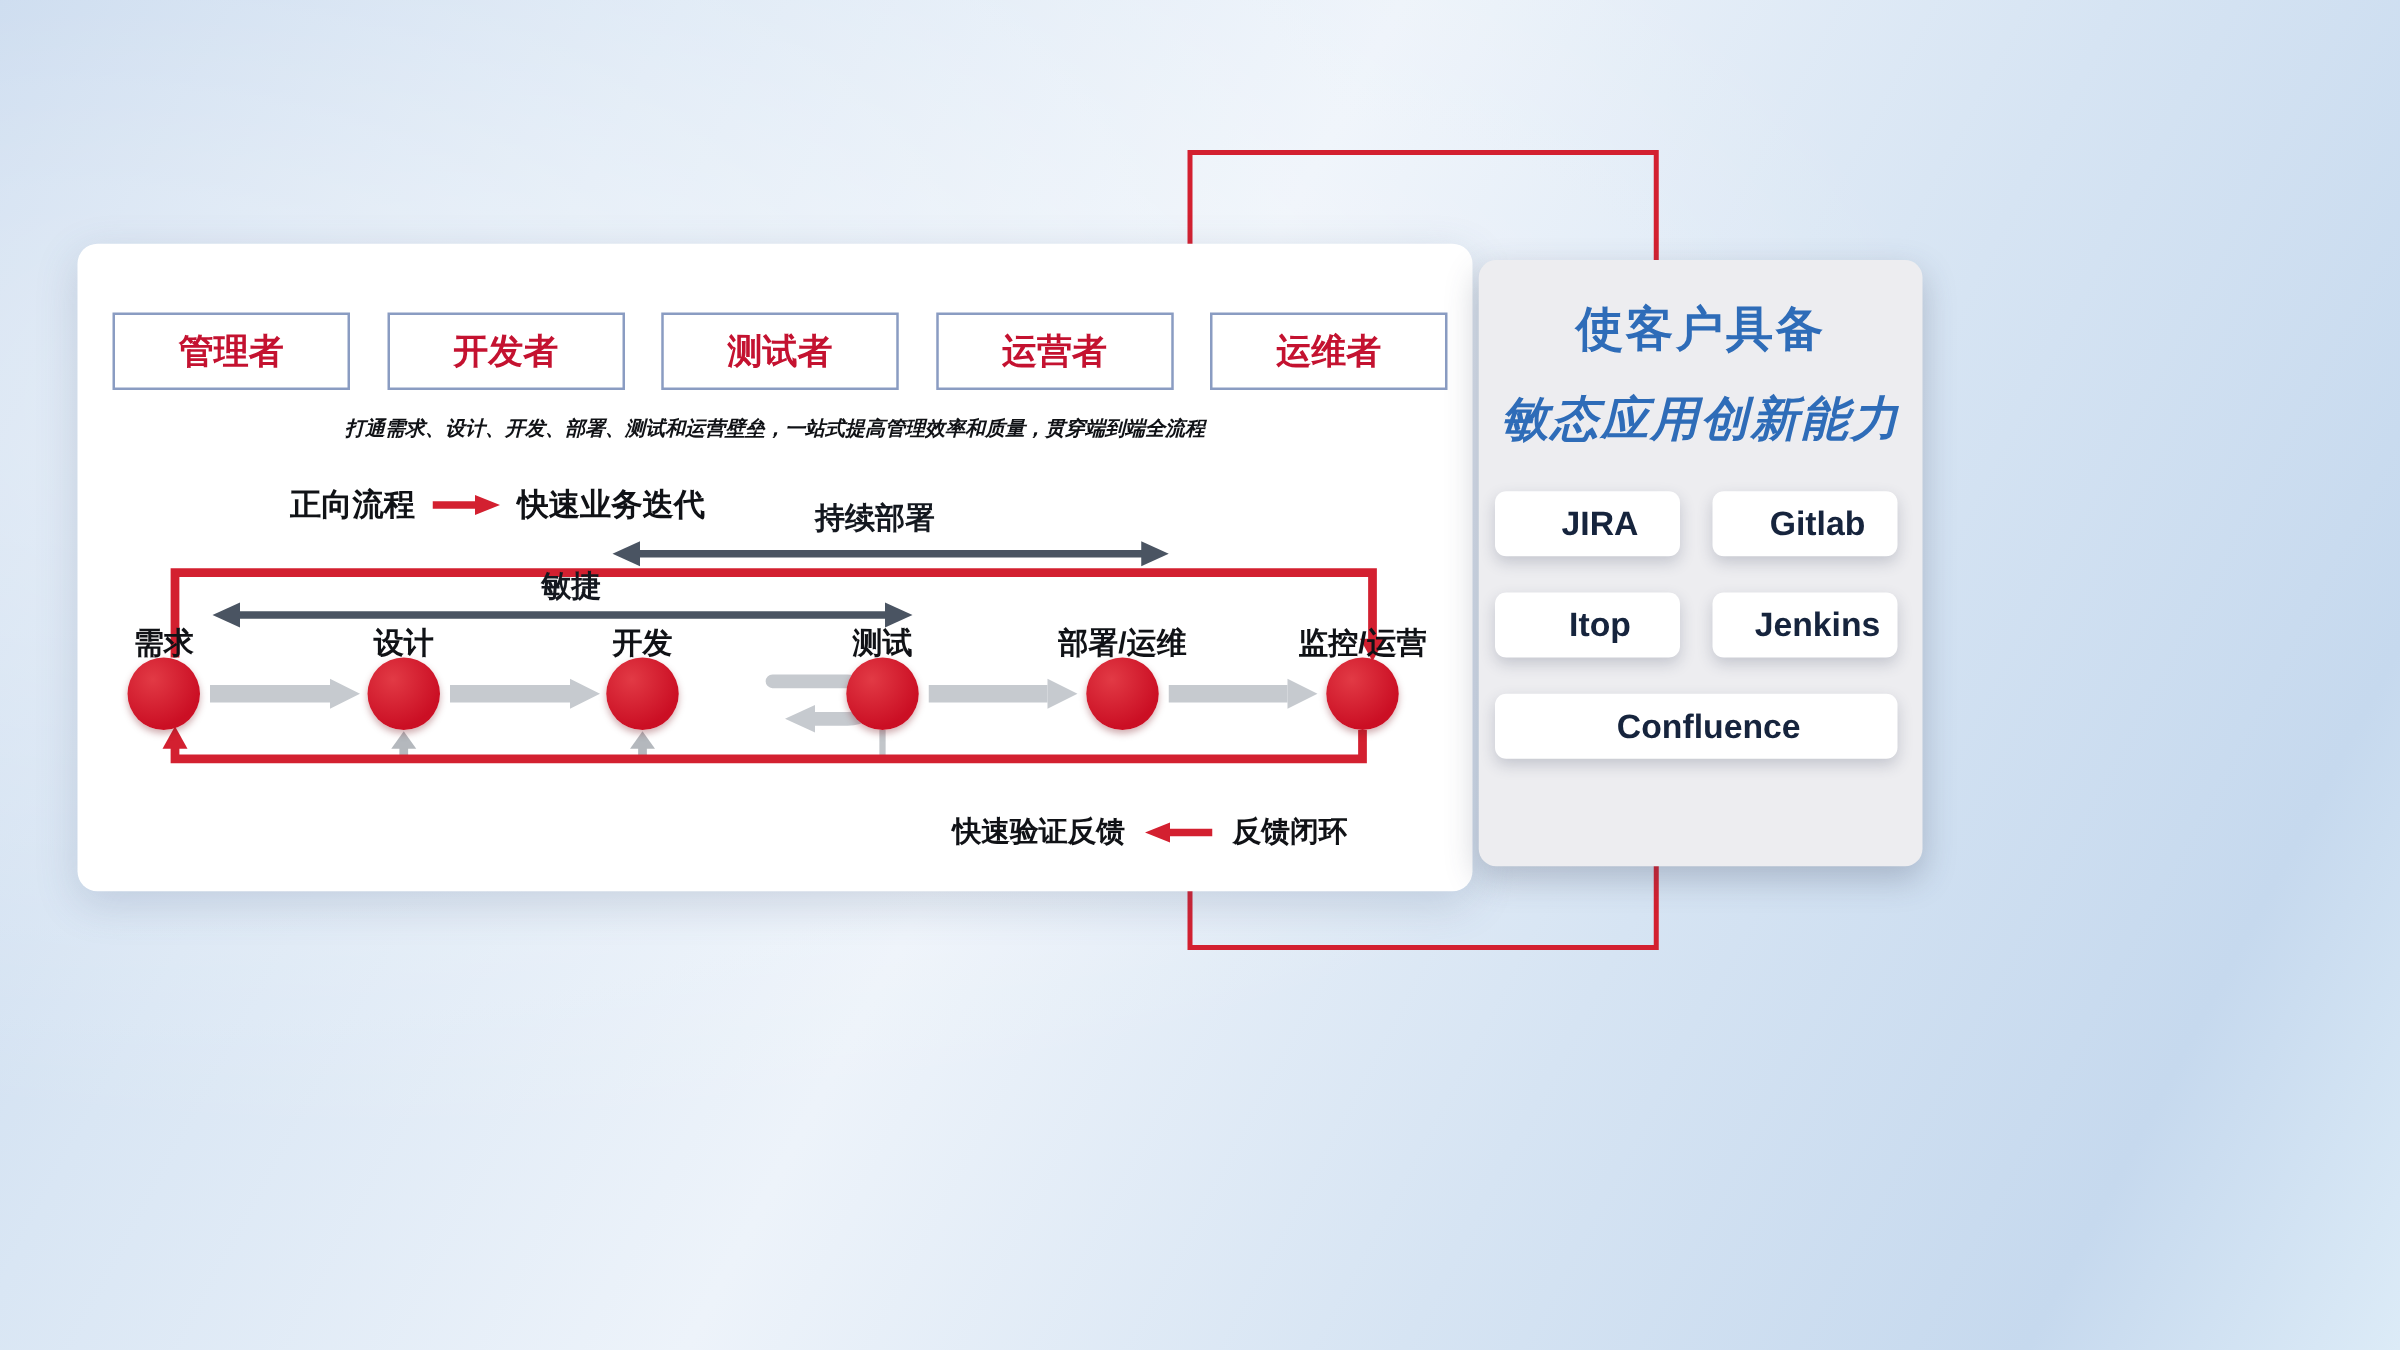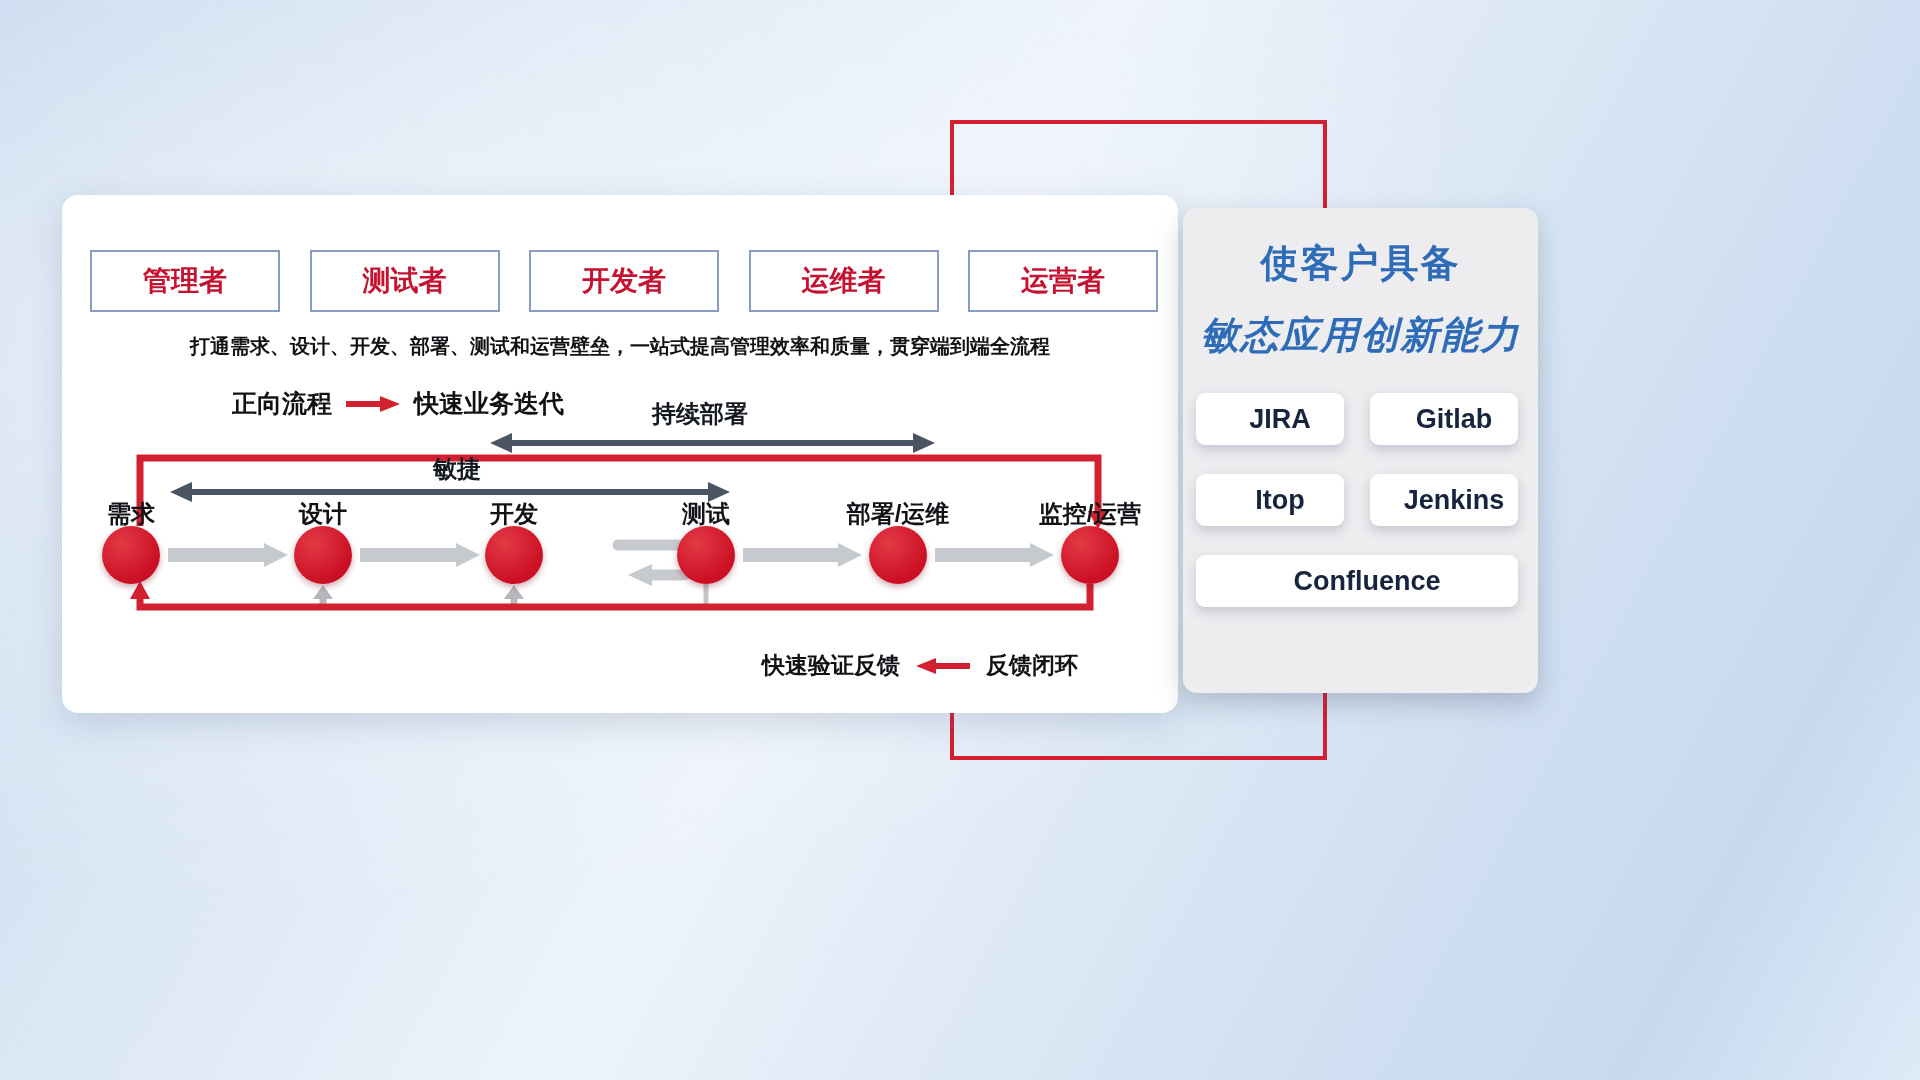--- a/index.html
+++ b/index.html
@@ -21,21 +21,21 @@
     background:#ffffff; border-radius:16px; z-index:2;
     box-shadow:0 10px 34px rgba(70,90,130,.20);padding-left:12px; }
 
   .roles-row { position:absolute; left:28px; top:55px; width:1068px;
     display:flex; justify-content:space-between; }
   .role-box { width:190px; height:62px; border:2px solid #8a9cc2; background:#fff;
     display:flex; align-items:center; justify-content:center;
     font-size:28px; font-weight:bold; color:#c41230; }
 
   .subtitle { position:absolute; left:0; top:138px; width:100%; text-align:center;
-    font-size:20px; font-weight:bold; color:#101216; }
+    font-size:16px; font-weight:bold; color:#101216;font-style:italic; }
 
   .legend-forward { position:absolute; left:170px; top:192px; display:flex;
     align-items:center; gap:14px; font-size:25px; font-weight:bold; color:#101216; }
   .legend-feedback { position:absolute; left:700px; top:455px; display:flex;
     align-items:center; gap:16px; font-size:23px; font-weight:bold; color:#101216; }
 
   .flow-label { position:absolute; transform:translateX(-50%); font-size:24px;
     font-weight:bold; color:#14181f; white-space:nowrap;text-align:right; }
   .lbl-deploy { left:638px; top:203px; }
   .lbl-agile  { left:395px; top:258px; }
@@ -70,30 +70,30 @@
 
 <div class="red-frame"></div>
 
 <div class="main-card">
 
   <div class="roles-row">
     <div class="role-box">
         <span>管理者</span>
       </div>
     <div class="role-box">
+        <span>开发者</span>
+      </div>
+    <div class="role-box">
         <span>测试者</span>
       </div>
     <div class="role-box">
-        <span>开发者</span>
+        <span>运营者</span>
       </div>
     <div class="role-box">
         <span>运维者</span>
-      </div>
-    <div class="role-box">
-        <span>运营者</span>
       </div>
   </div>
 
   <div class="subtitle">打通需求、设计、开发、部署、测试和运营壁垒，一站式提高管理效率和质量，贯穿端到端全流程</div>
 
   <div class="legend-forward">
     <span>正向流程</span>
     <svg width="54" height="18" viewBox="0 0 54 18">
       <line x1="0" y1="9" x2="38" y2="9" stroke="#d32030" stroke-width="6"></line>
       <polygon points="54,9 34,1 34,17" fill="#d32030"></polygon>

